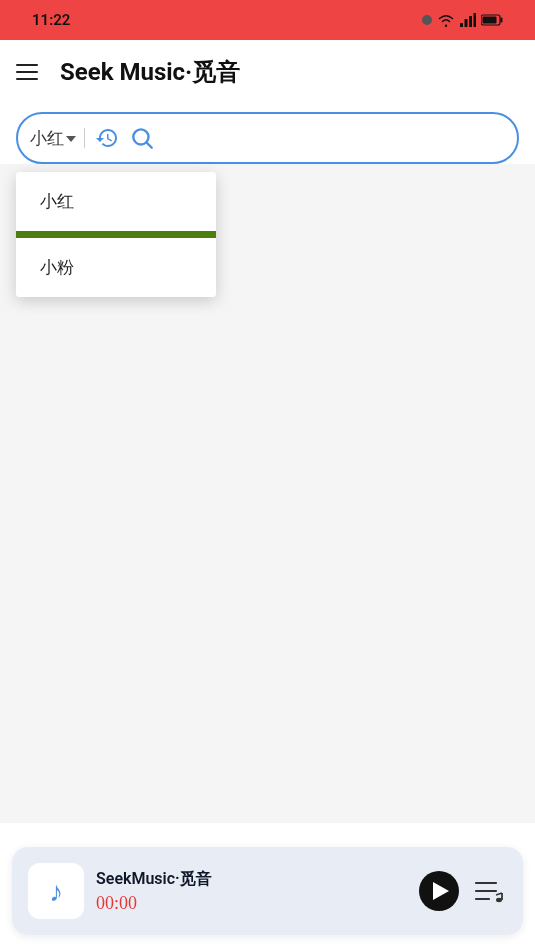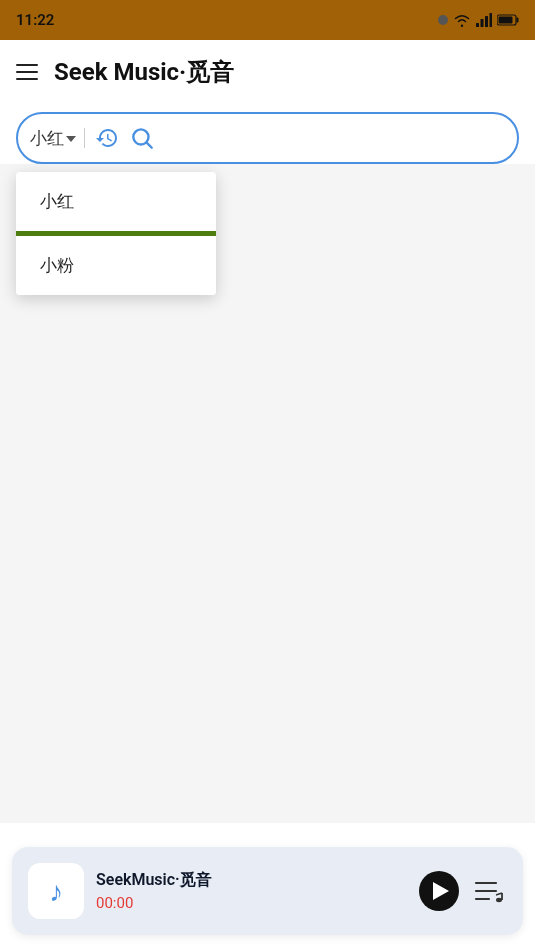--- a/index.html
+++ b/index.html
@@ -11,25 +11,25 @@
       font-family: 'Roboto', sans-serif;
       background: #ffffff;
       overflow: hidden;
       position: relative;
     }
 
     
     .status-bar {
       width: 100%;
       height: 40px;
-      background: #a16207;
+      background: #ef4444;
       display: flex;
       align-items: center;
       justify-content: space-between;
-      padding: 0 16px;
+      padding: 0 32px;
     }
     .status-time {
       font-size: 15px;
       font-weight: 600;
       color: #111;
     }
     .status-icons {
       display: flex;
       align-items: center;
       gap: 5px;
@@ -55,20 +55,21 @@
       display: block;
       width: 22px;
       height: 2px;
       background: #222;
       border-radius: 1px;
     }
     .app-title {
       font-size: 24px;
       font-weight: 700;
       color: #111111;
+      margin-left: 6px;
     }
 
     
     .search-container {
       padding: 8px 16px 0 16px;
       position: relative;
     }
 
     .search-bar {
       width: 100%;
@@ -162,21 +163,21 @@
     }
 
     .dropdown-item {
       padding: 18px 24px;
       font-size: 17px;
       color: #222;
       cursor: pointer;
       background: #fff;
     }
     .dropdown-item + .dropdown-item {
-      border-top: 5px solid #4d7c0f;
+      border-top: 7px solid #4d7c0f;
     }
 
     
     .main-content {
       flex: 1;
       width: 100%;
       height: calc(951px - 40px - 64px - 68px - 120px);
       background: #f5f5f5;
     }
 
@@ -213,23 +214,24 @@
 
     .track-info {
       flex: 1;
     }
     .track-title {
       font-size: 16px;
       font-weight: 600;
       color: #0f172a;
     }
     .track-time {
-      font-size: 15px;
+      font-size: 18px;
       color: #e53935;
       margin-top: 3px;
+      font-family: Liberation Serif, serif;
     }
 
     .play-btn {
       width: 40px;
       height: 40px;
       background: #111;
       border-radius: 50%;
       display: flex;
       align-items: center;
       justify-content: center;

